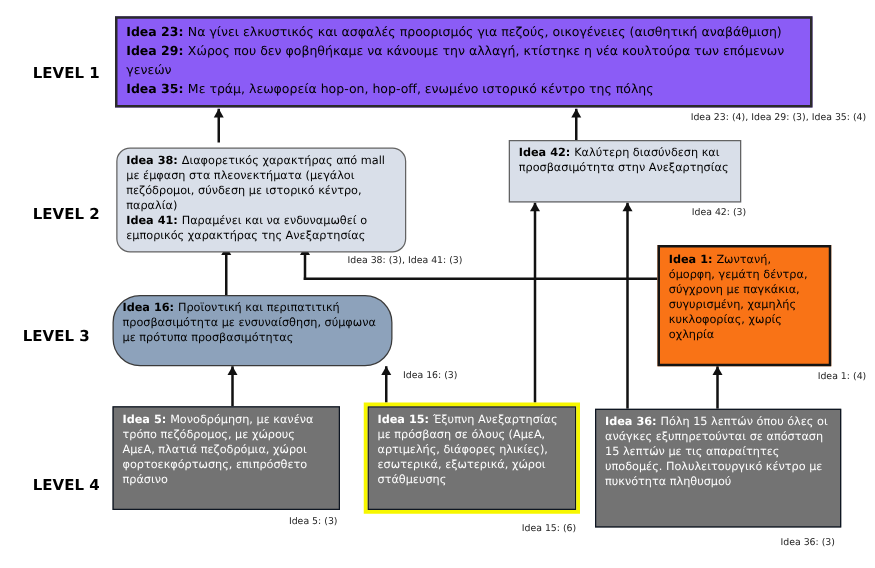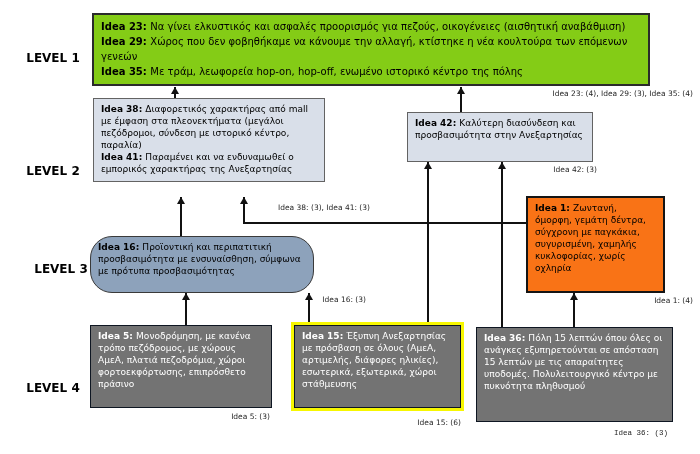--- a/index.html
+++ b/index.html
@@ -10,21 +10,21 @@
   .level-label{
     position:absolute;font-weight:bold;font-size:12px;color:#000;
     width:58px;text-align:center;letter-spacing:0px;white-space:nowrap;
   }
   .box{
     position:absolute;box-sizing:border-box;color:#000;
     font-size:9px;line-height:1.34;padding:4px 7px;overflow:hidden;
   }
   .idea-line{margin:0;}
   .idea-label{font-weight:bold;}
-  .box-l1{background:#84cc16;border:2px solid #2b2b2b;font-size:10px;line-height:1.5;}
+  .box-l1{background:#8b5cf6;border:2px solid #2b2b2b;font-size:10px;line-height:1.5;}
   .box-l2{background:#d9dfe9;border:1.5px solid #636363;}
   .box-l3{background:#8da2bb;border:1.5px solid #3a3a3a;}
   .box-l3-strong{background:#f97316;border:2px solid #141414;}
   .box-l4{background:#737373;border:1.5px solid #0e1622;color:#ffffff;}
   .box-highlight{outline:3px solid #f7f700;}
   .caption{
     position:absolute;font-size:7.5px;color:#1f1f1f;text-align:right;white-space:nowrap;
   }
   .vline{position:absolute;width:2px;background:#111;}
   .hline{position:absolute;height:2px;background:#111;}
@@ -34,21 +34,21 @@
     border-bottom:7px solid #111;
   }
 </style>
 </head>
 <body>
 
 <div class="canvas">
 
   <div class="level-label" style="left:24px;top:51px;">LEVEL 1</div>
   <div class="level-label" style="left:24px;top:164px;">LEVEL 2</div>
-  <div class="level-label" style="left:32px;top:262px;text-align:center;">LEVEL 3</div>
+  <div class="level-label" style="left:16px;top:262px;text-align:center;">LEVEL 3</div>
   <div class="level-label" style="left:24px;top:381px;">LEVEL 4</div>
 
   <div class="vline" style="left:174px;top:87px;height:27px;"></div>
   <div class="arrow-up" style="left:171px;top:87px;"></div>
 
   <div class="vline" style="left:460px;top:87px;height:25px;"></div>
   <div class="arrow-up" style="left:457px;top:87px;"></div>
 
   <div class="vline" style="left:180px;top:197px;height:39px;"></div>
   <div class="arrow-up" style="left:177px;top:197px;"></div>
@@ -72,21 +72,21 @@
   <div class="vline" style="left:308px;top:293px;height:29px;"></div>
   <div class="arrow-up" style="left:305px;top:293px;"></div>
 
   <div class="box box-l1" style="left:92px;top:13px;width:558px;height:73px;">
       <div class="idea-line"><span class="idea-label">Idea 23: </span><span>Να γίνει ελκυστικός και ασφαλές προορισμός για πεζούς, οικογένειες (αισθητική αναβάθμιση)</span></div>
       <div class="idea-line"><span class="idea-label">Idea 29: </span><span>Χώρος που δεν φοβηθήκαμε να κάνουμε την αλλαγή, κτίστηκε η νέα κουλτούρα των επόμενων γενεών</span></div>
       <div class="idea-line"><span class="idea-label">Idea 35: </span><span>Με τράμ, λεωφορεία hop-on, hop-off, ενωμένο ιστορικό κέντρο της πόλης</span></div>
     </div>
   <div class="caption" style="left:493px;top:89px;width:200px;">Idea 23: (4), Idea 29: (3), Idea 35: (4)</div>
 
-  <div class="box box-l2" style="left:93px;top:98px;width:232px;height:84px;">
+  <div class="box box-l2" style="left:93px;top:118px;width:232px;height:84px;border-radius:11px;">
       <div class="idea-line"><span class="idea-label">Idea 38: </span><span>Διαφορετικός χαρακτήρας από mall με έμφαση στα πλεονεκτήματα (μεγάλοι πεζόδρομοι, σύνδεση με ιστορικό κέντρο, παραλία)</span></div>
       <div class="idea-line"><span class="idea-label">Idea 41: </span><span>Παραμένει και να ενδυναμωθεί ο εμπορικός χαρακτήρας της Ανεξαρτησίας</span></div>
     </div>
   <div class="caption" style="left:190px;top:203px;width:180px;">Idea 38: (3), Idea 41: (3)</div>
 
   <div class="box box-l2" style="left:407px;top:112px;width:186px;height:50px;">
       <div class="idea-line"><span class="idea-label">Idea 42: </span><span>Καλύτερη διασύνδεση και προσβασιμότητα στην Ανεξαρτησίας</span></div>
     </div>
   <div class="caption" style="left:447px;top:165px;width:150px;">Idea 42: (3)</div>
 
@@ -106,15 +106,15 @@
   <div class="caption" style="left:120px;top:412px;width:150px;">Idea 5: (3)</div>
 
   <div class="box box-l4 box-highlight" style="left:294px;top:325px;width:167px;height:83px;">
       <div class="idea-line"><span class="idea-label">Idea 15: </span><span>Έξυπνη Ανεξαρτησίας με πρόσβαση σε όλους (ΑμεΑ, αρτιμελής, διάφορες ηλικίες), εσωτερικά, εξωτερικά, χώροι στάθμευσης</span></div>
     </div>
   <div class="caption" style="left:311px;top:418px;width:150px;">Idea 15: (6)</div>
 
   <div class="box box-l4" style="left:476px;top:327px;width:197px;height:95px;">
       <div class="idea-line"><span class="idea-label">Idea 36: </span><span>Πόλη 15 λεπτών όπου όλες οι ανάγκες εξυπηρετούνται σε απόσταση 15 λεπτών με τις απαραίτητες υποδομές. Πολυλειτουργικό κέντρο με πυκνότητα πληθυσμού</span></div>
     </div>
-  <div class="caption" style="left:518px;top:429px;width:150px;font-family:Liberation Mono, monospace;">Idea 36: (3)</div>
+  <div class="caption" style="left:518px;top:429px;width:150px;">Idea 36: (3)</div>
 
 </div>
 
 </body></html>

